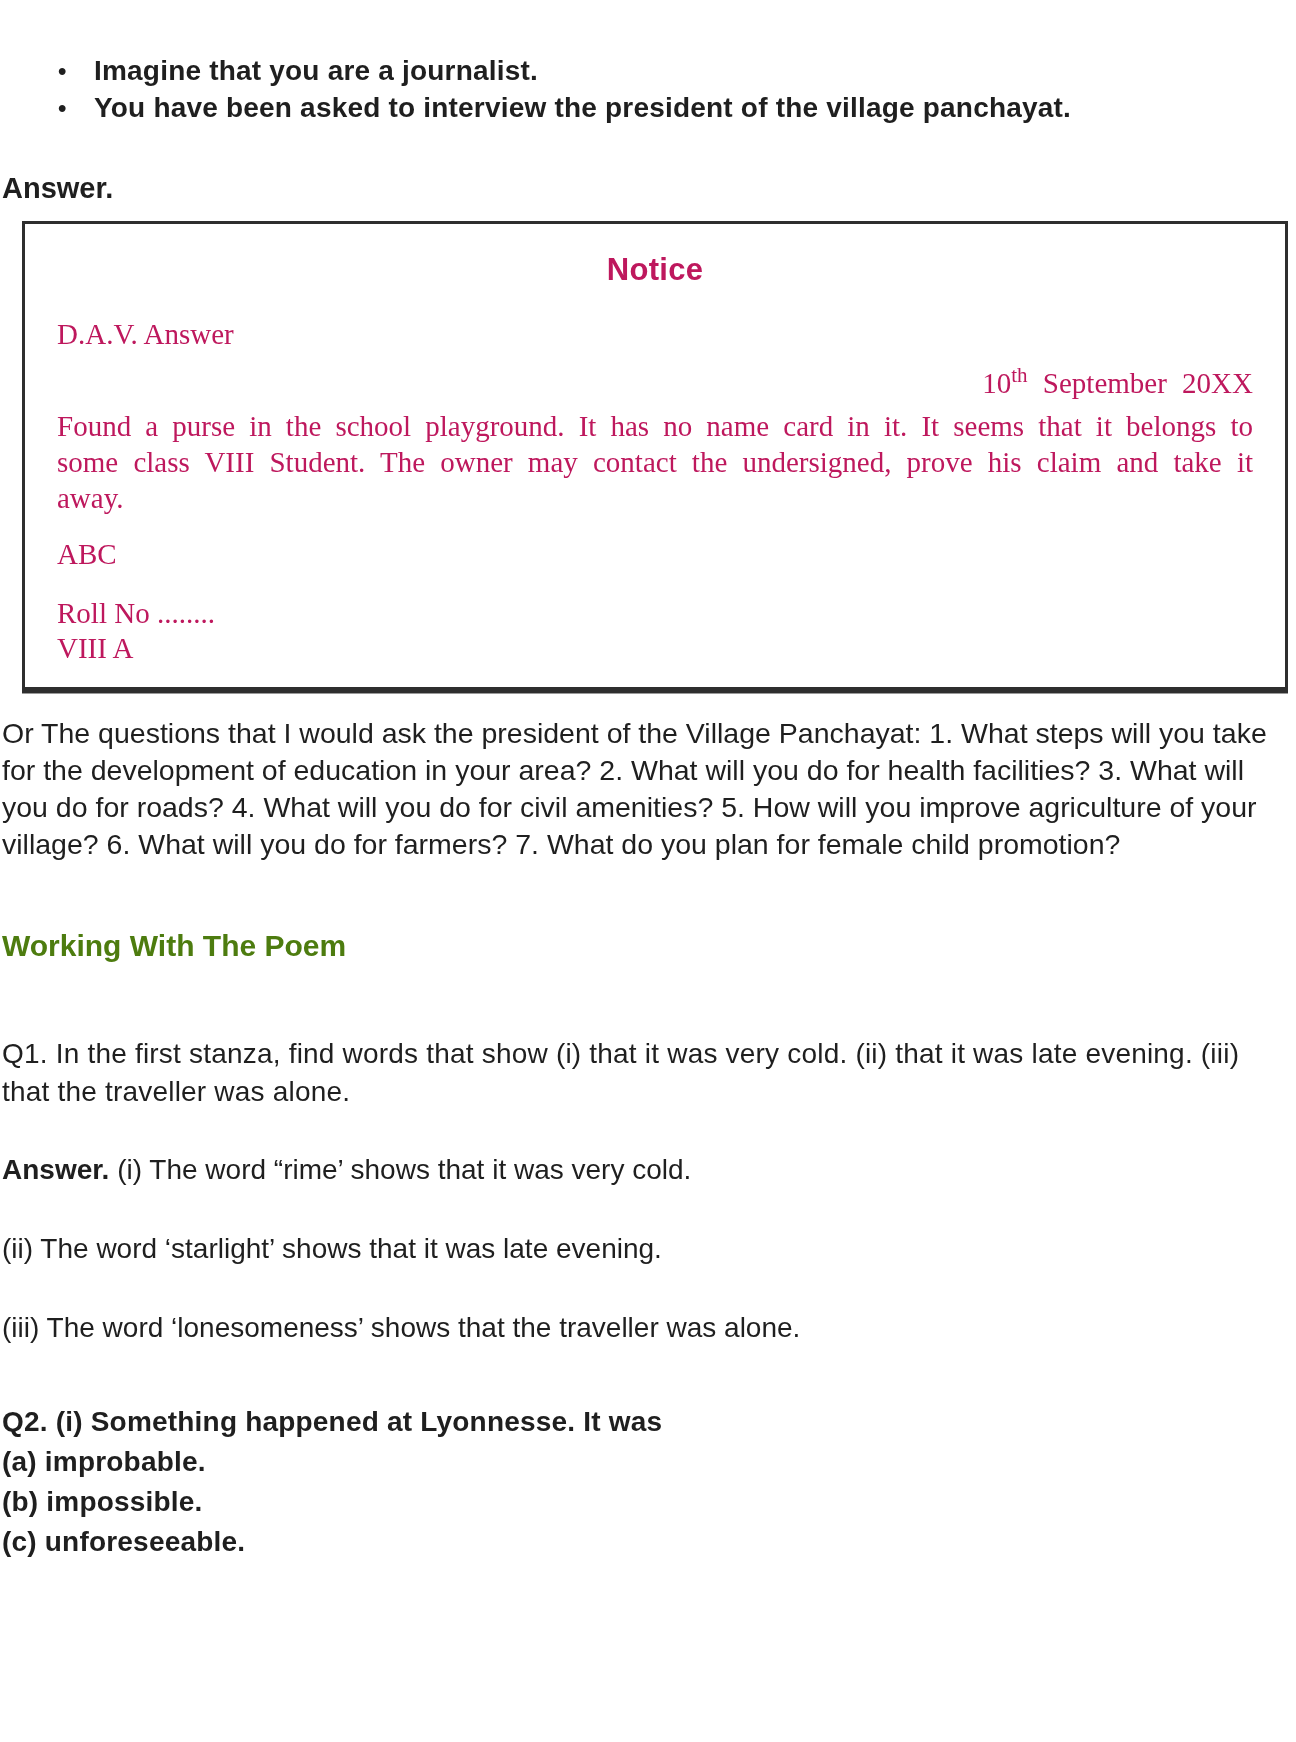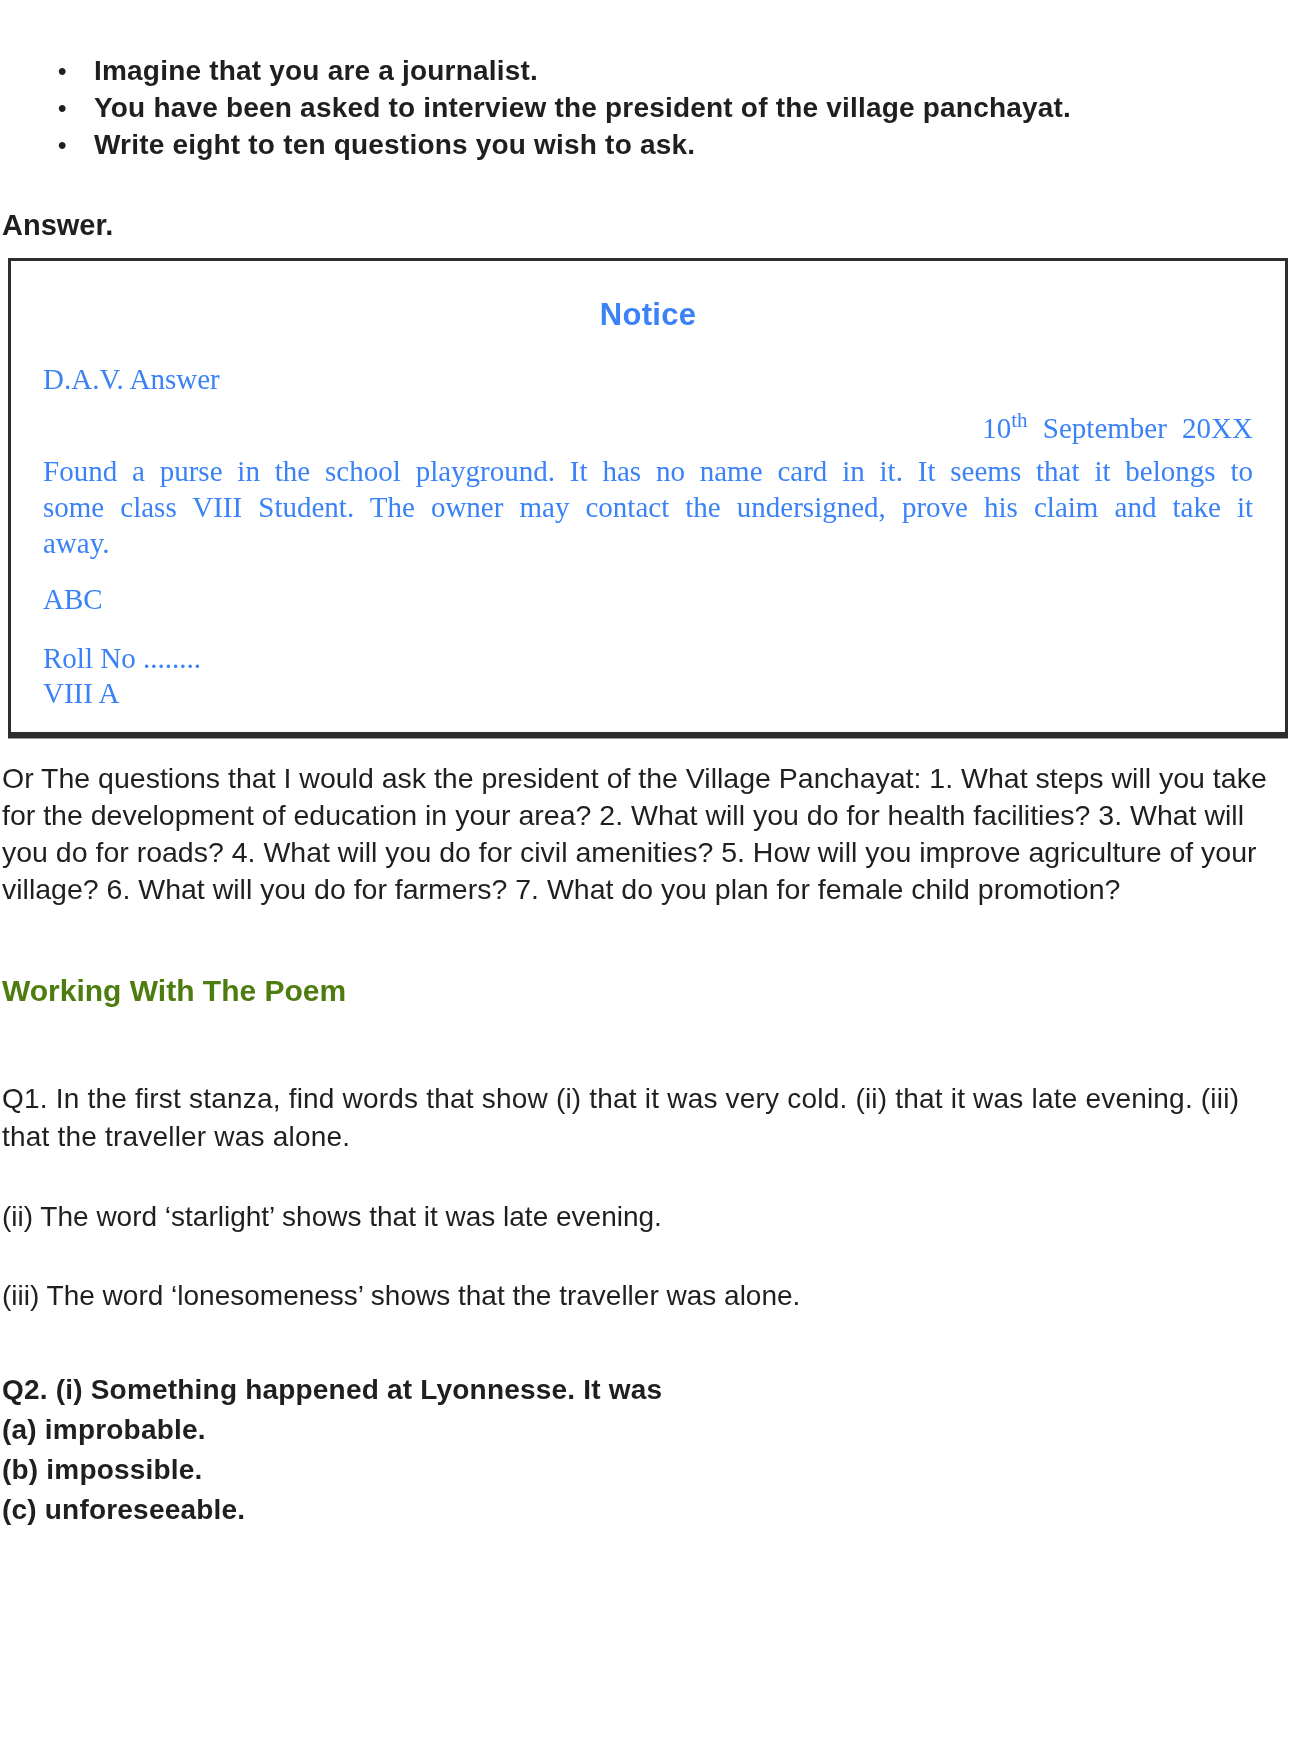--- a/index.html
+++ b/index.html
@@ -46,29 +46,29 @@
     top: 0px;
     font-size: 24px;
   }
   .answer-label {
     font-size: 29px;
     font-weight: bold;
     margin-top: 46px;
   }
   .notice-box {
     margin-top: 16px;
-    margin-left: 6px;
+    margin-left: 20px;
     margin-right: 2px;
     border: 3px solid #2e2e2e;
     border-bottom-width: 6px;
     box-shadow: 0 1px 0 #9a9a9a;
-    padding: 36px 32px 22px 32px;
+    padding: 28px 32px 22px 32px;
     font-family: "Liberation Serif", serif;
     font-size: 29px;
-    color: #3b82f6;
+    color: #be185d;
   }
   .notice-title {
     text-align: center;
     font-family: "Liberation Sans", sans-serif;
     font-weight: bold;
     font-size: 31px;
     letter-spacing: 0.3px;
   }
   .notice-school {
     margin-top: 30px;
@@ -139,41 +139,41 @@
 </style>
 </head>
 <body>
 
 <div class="page">
 
 
   <ul class="bullets">
     <li>Imagine that you are a journalist.</li>
     <li>You have been asked to interview the president of the village panchayat.</li>
-    <li>Write eight to ten questions you wish to ask.</li>
   </ul>
 
   <div class="answer-label">Answer.</div>
 
   <div class="notice-box">
     <div class="notice-title">Notice</div>
     <div class="notice-school">D.A.V. Answer</div>
     <div class="notice-date"><span>10</span><sup>th</sup><span> September 20XX</span></div>
     <div class="notice-body">Found a purse in the school playground. It has no name card in it. It seems that it belongs to some class VIII Student. The owner may contact the undersigned, prove his claim and take it away.</div>
     <div class="notice-sign">ABC</div>
     <div class="notice-roll">Roll No ........</div>
     <div class="notice-class">VIII A</div>
   </div>
 
   <p class="or-paragraph">Or The questions that I would ask the president of the Village Panchayat: 1. What steps will you take for the development of education in your area? 2. What will you do for health facilities? 3. What will you do for roads? 4. What will you do for civil amenities? 5. How will you improve agriculture of your village? 6. What will you do for farmers? 7. What do you plan for female child promotion?</p>
 
   <div class="section-heading" style="color: #4d7c0f;">Working With The Poem</div>
 
   <p class="q-bold">Q1. In the first stanza, find words that show (i) that it was very cold. (ii) that it was late evening. (iii) that the traveller was alone.</p>
 
+  <div class="answer-line"><span class="lbl">Answer.</span><span> (i) The word “rime’ shows that it was very cold.</span></div>
 
   <div class="answer-line spaced">(ii) The word ‘starlight’ shows that it was late evening.</div>
 
   <div class="answer-line spaced">(iii) The word ‘lonesomeness’ shows that the traveller was alone.</div>
 
   <div class="q2-block">
     <div>Q2. (i) Something happened at Lyonnesse. It was</div>
     <div>(a) improbable.</div>
     <div>(b) impossible.</div>
     <div>(c) unforeseeable.</div>

